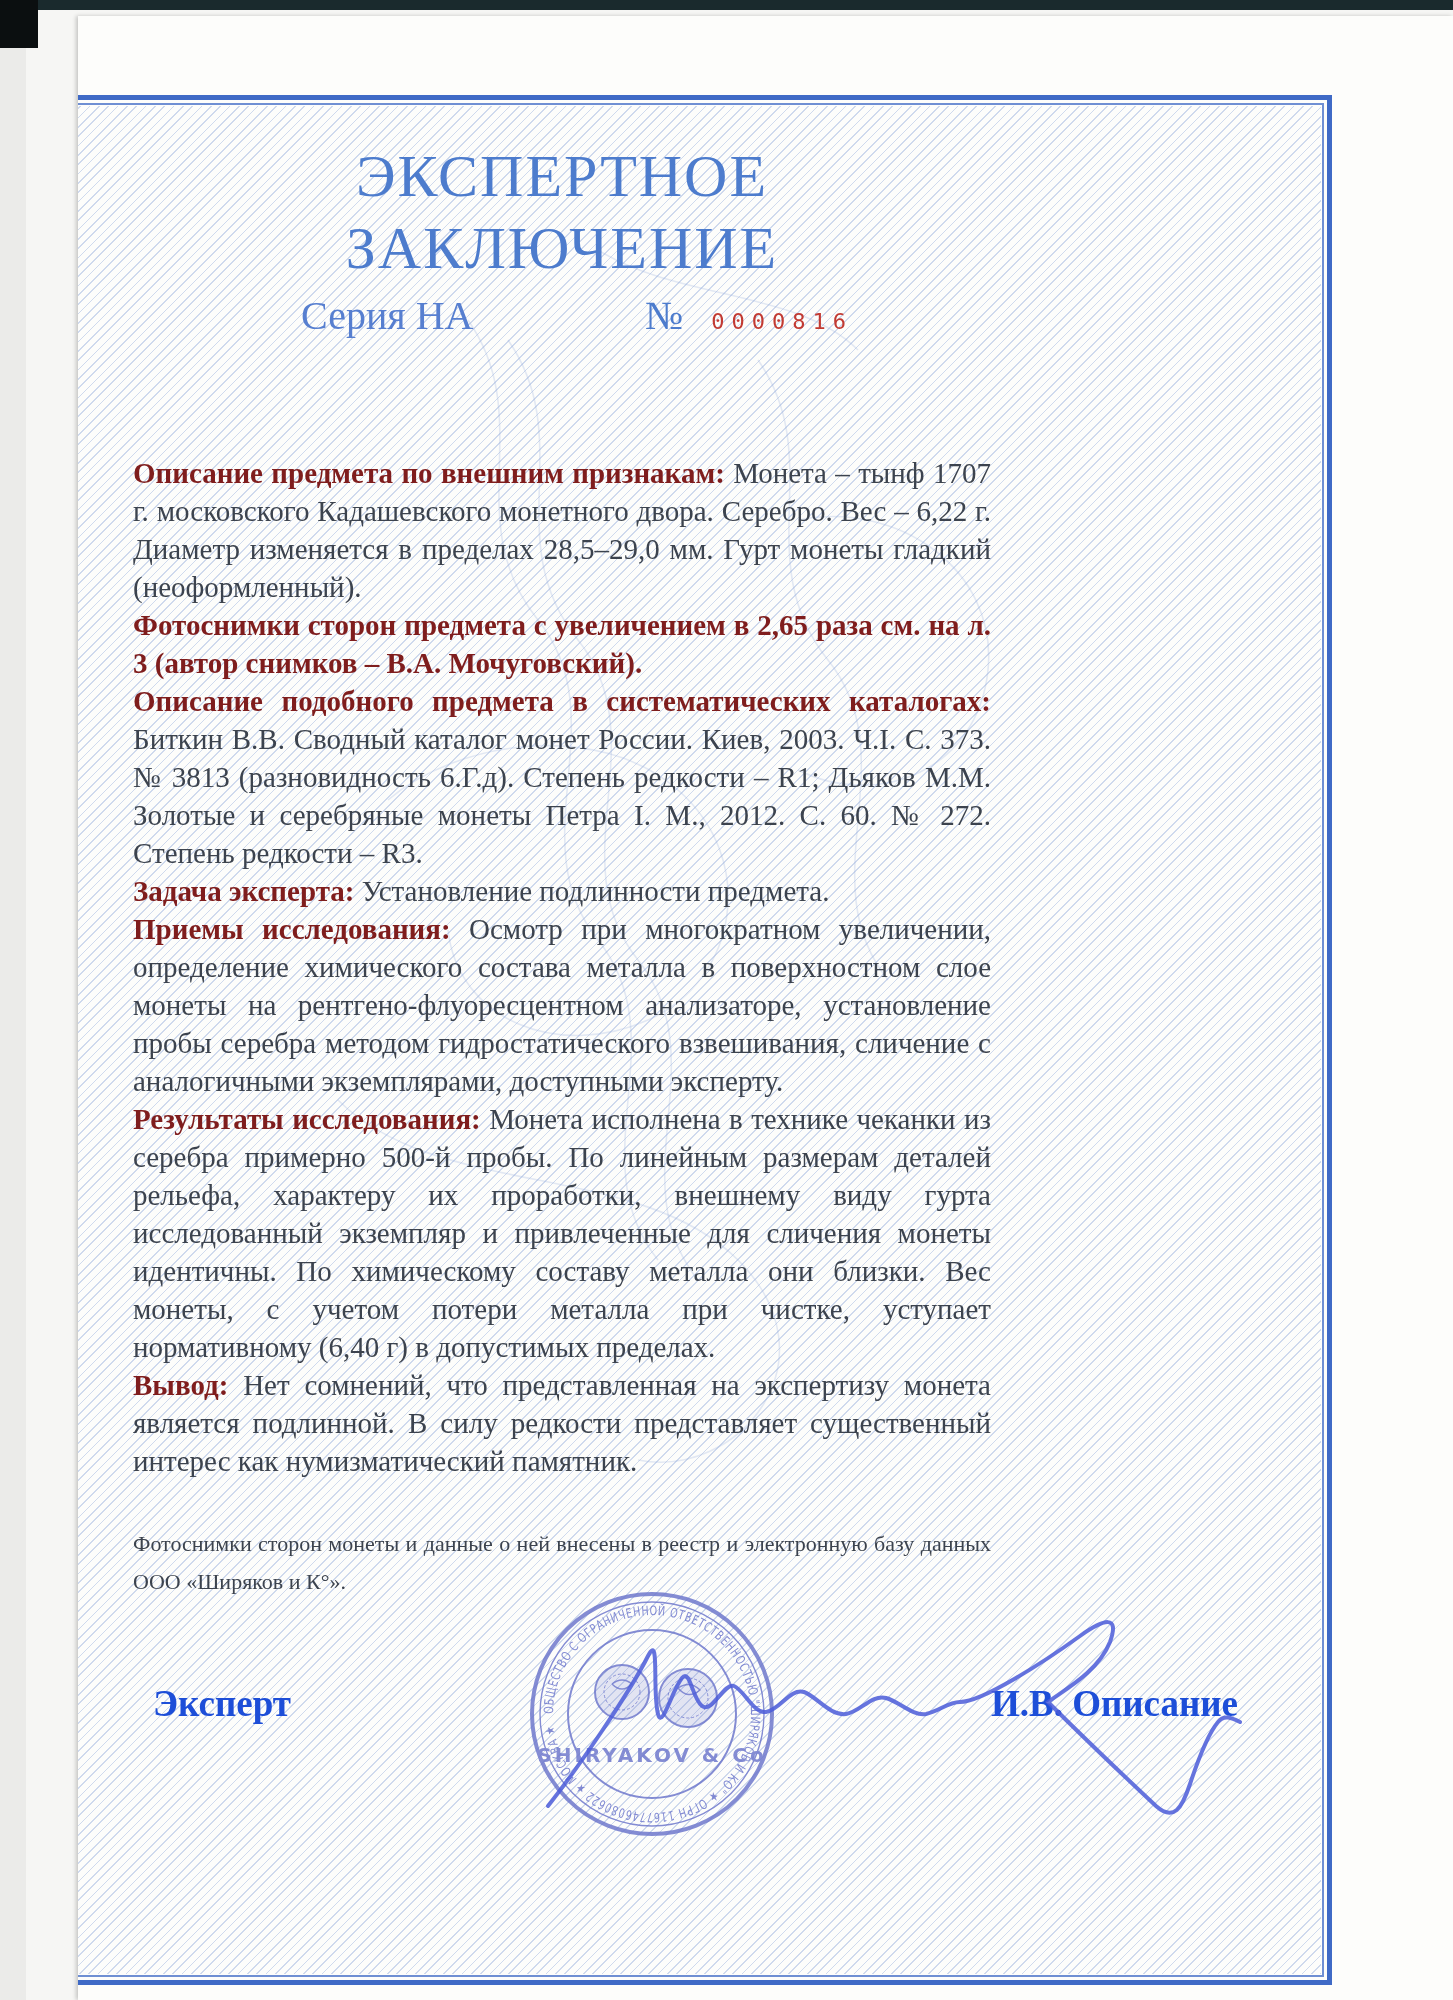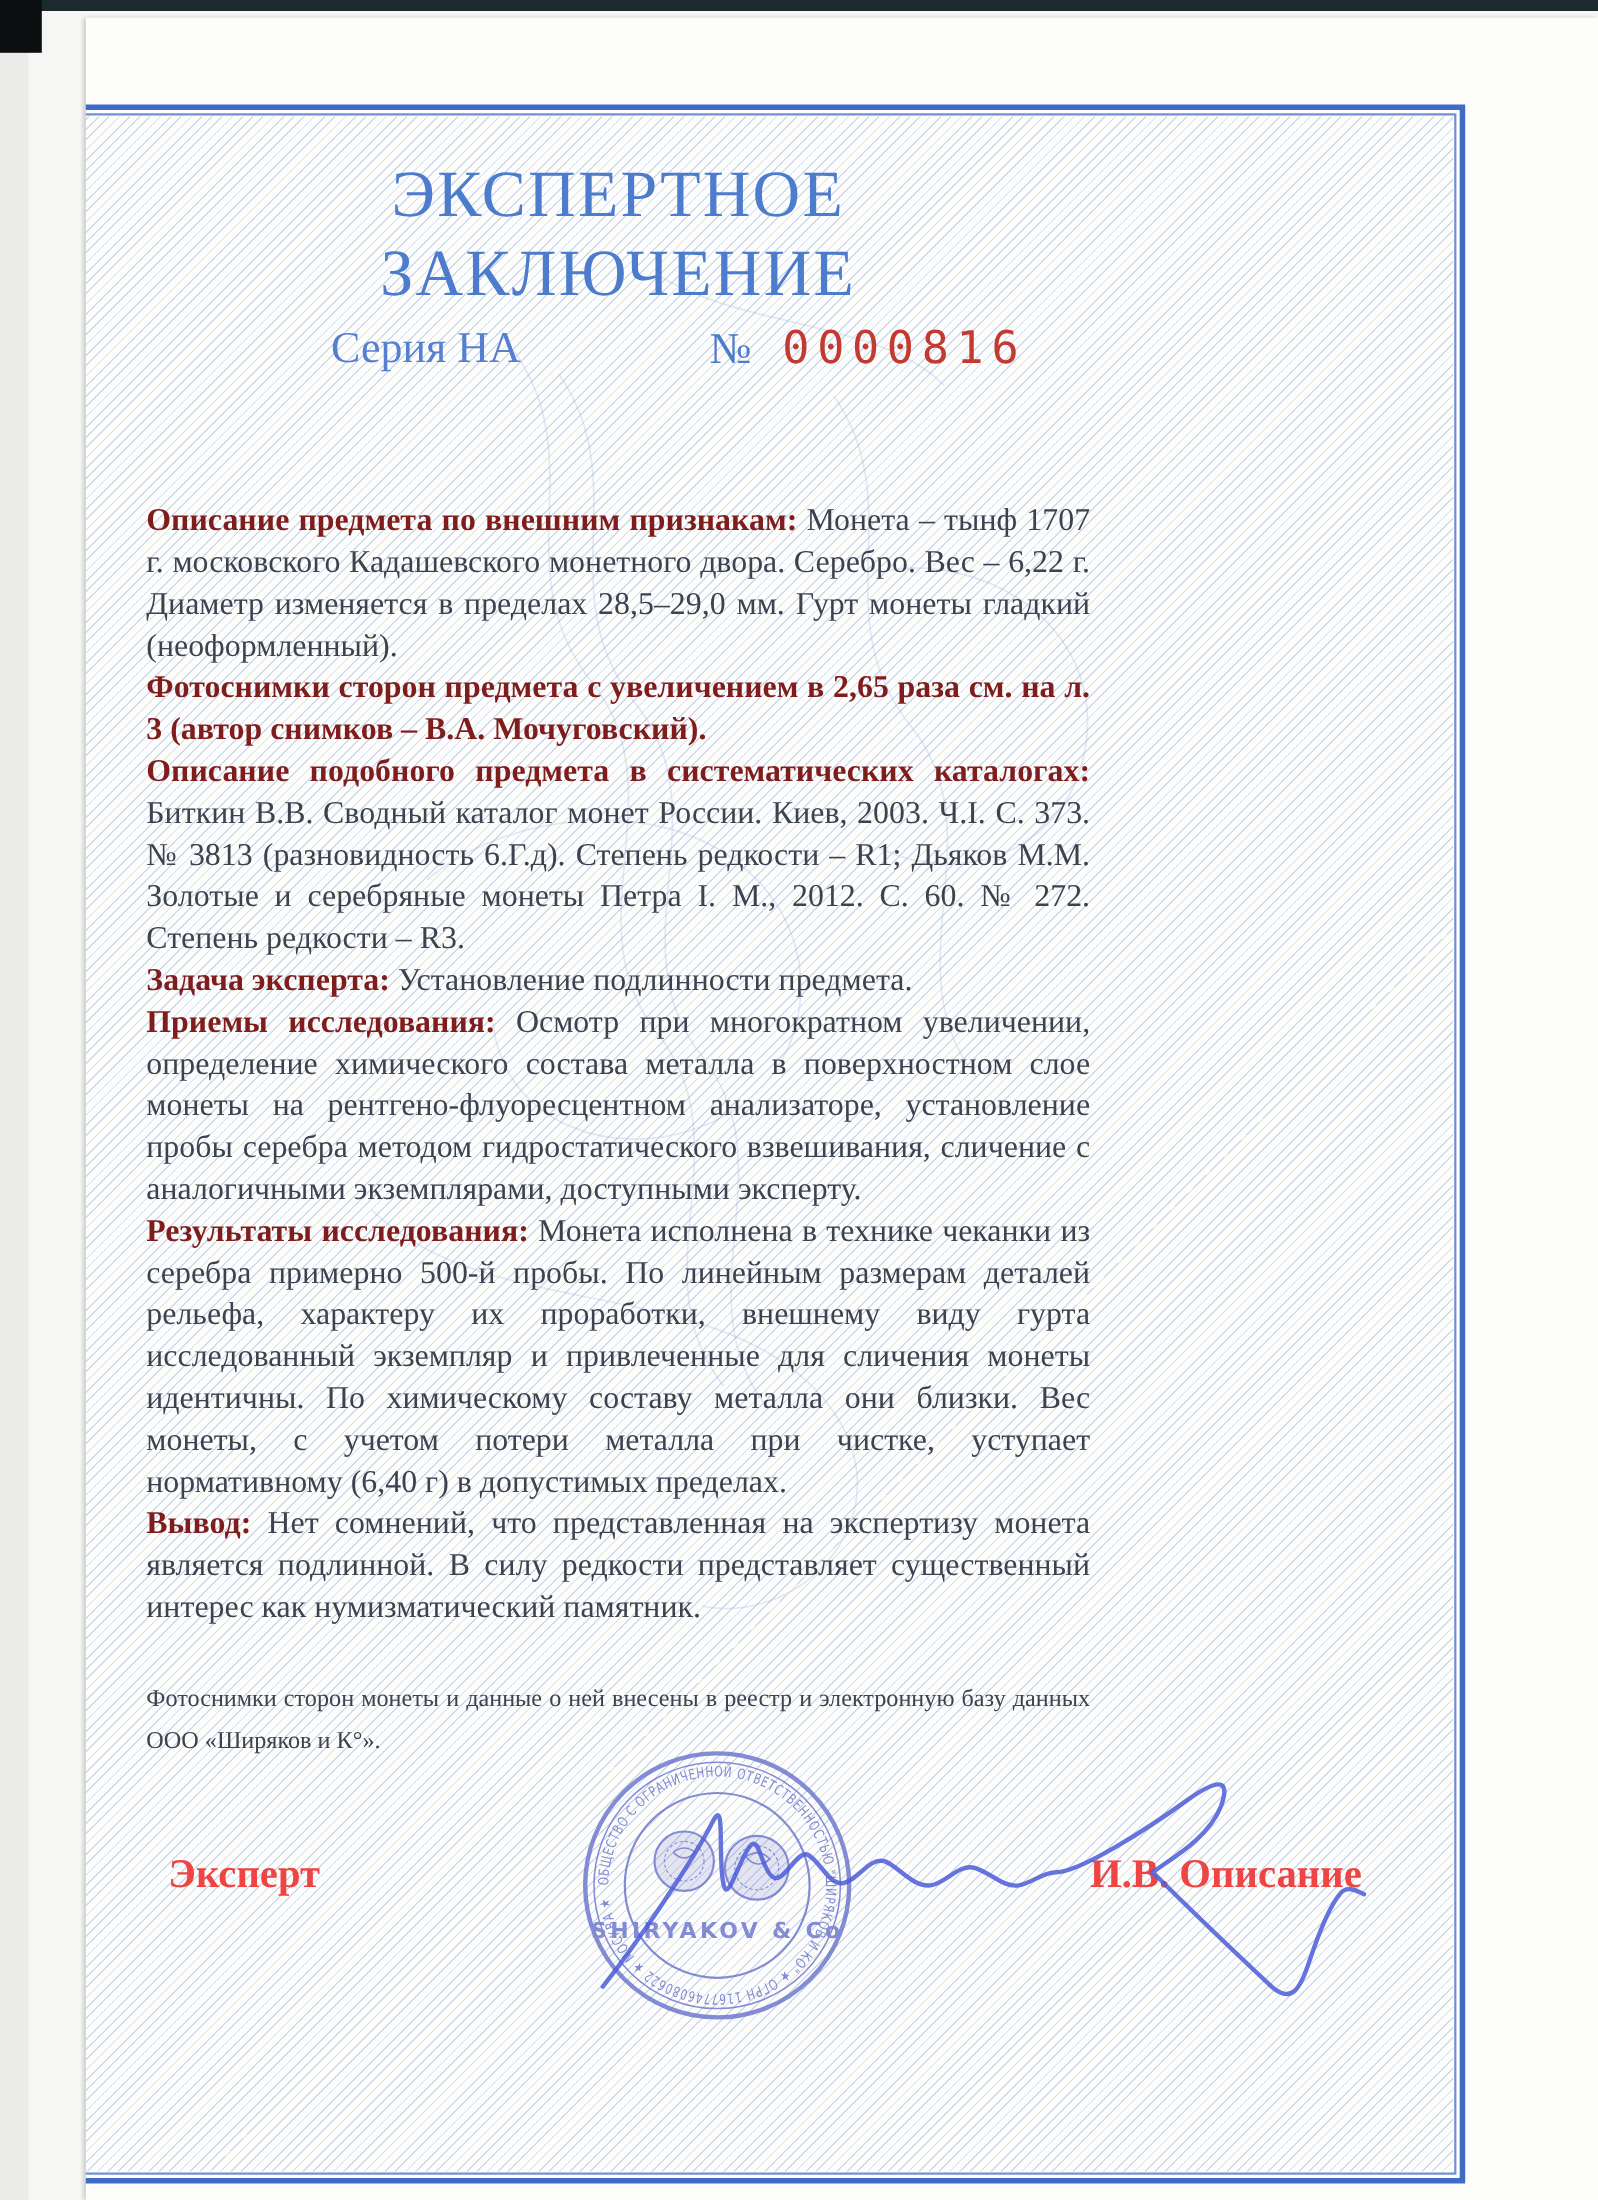--- a/index.html
+++ b/index.html
@@ -22,28 +22,28 @@
                                  rgba(100,135,205,0.30) 5.5px, rgba(100,135,205,0.30) 6.6px);}
   .watermark{position:absolute;left:0;top:0;pointer-events:none;}
   
   .text-col{position:absolute;left:55px;top:124px;width:858px;color:#3c434e;}
   .doc-title{margin:0;text-align:center;font-size:60px;font-weight:normal;letter-spacing:2px;
              color:#4d7ccd;line-height:1.2;}
   .series-row{position:relative;margin-top:8px;height:52px;font-size:40px;color:#577fd0;}
   .series-label{position:absolute;left:168px;top:0;}
   .number-group{position:absolute;left:512px;top:0;white-space:nowrap;}
   .number-sign{color:#4d7ccd;font-size:40px;}
-  .serial-number{font-family:"DejaVu Sans Mono", monospace;font-size:41px;letter-spacing:7px;
+  .serial-number{font-family:"DejaVu Sans Mono", monospace;font-size:22px;letter-spacing:7px;
                  color:#c23a32;margin-left:18px;}
   .body-block{margin-top:110px;font-size:29px;line-height:38px;}
   .para{margin:0;text-align:justify;}
   .para b{color:#7f1d1d;}
   .closing-para{margin:45px 0 0 0;text-align:justify;font-size:22px;line-height:38px;}
   .sign-row{position:absolute;left:75px;top:1666px;width:1085px;display:flex;
-            justify-content:space-between;font-size:37px;font-weight:bold;color:#ef4444;}
+            justify-content:space-between;font-size:37px;font-weight:bold;color:#1d4ed8;}
   
   .stamp{position:absolute;left:446px;top:1570px;width:256px;height:256px;opacity:0.82;}
   .signature-svg{position:absolute;left:430px;top:1574px;width:790px;height:250px;}
 </style>
 </head>
 <body>
 
 <div class="canvas">
   <div class="scan-strip-top"></div>
   <div class="scan-left"></div>

